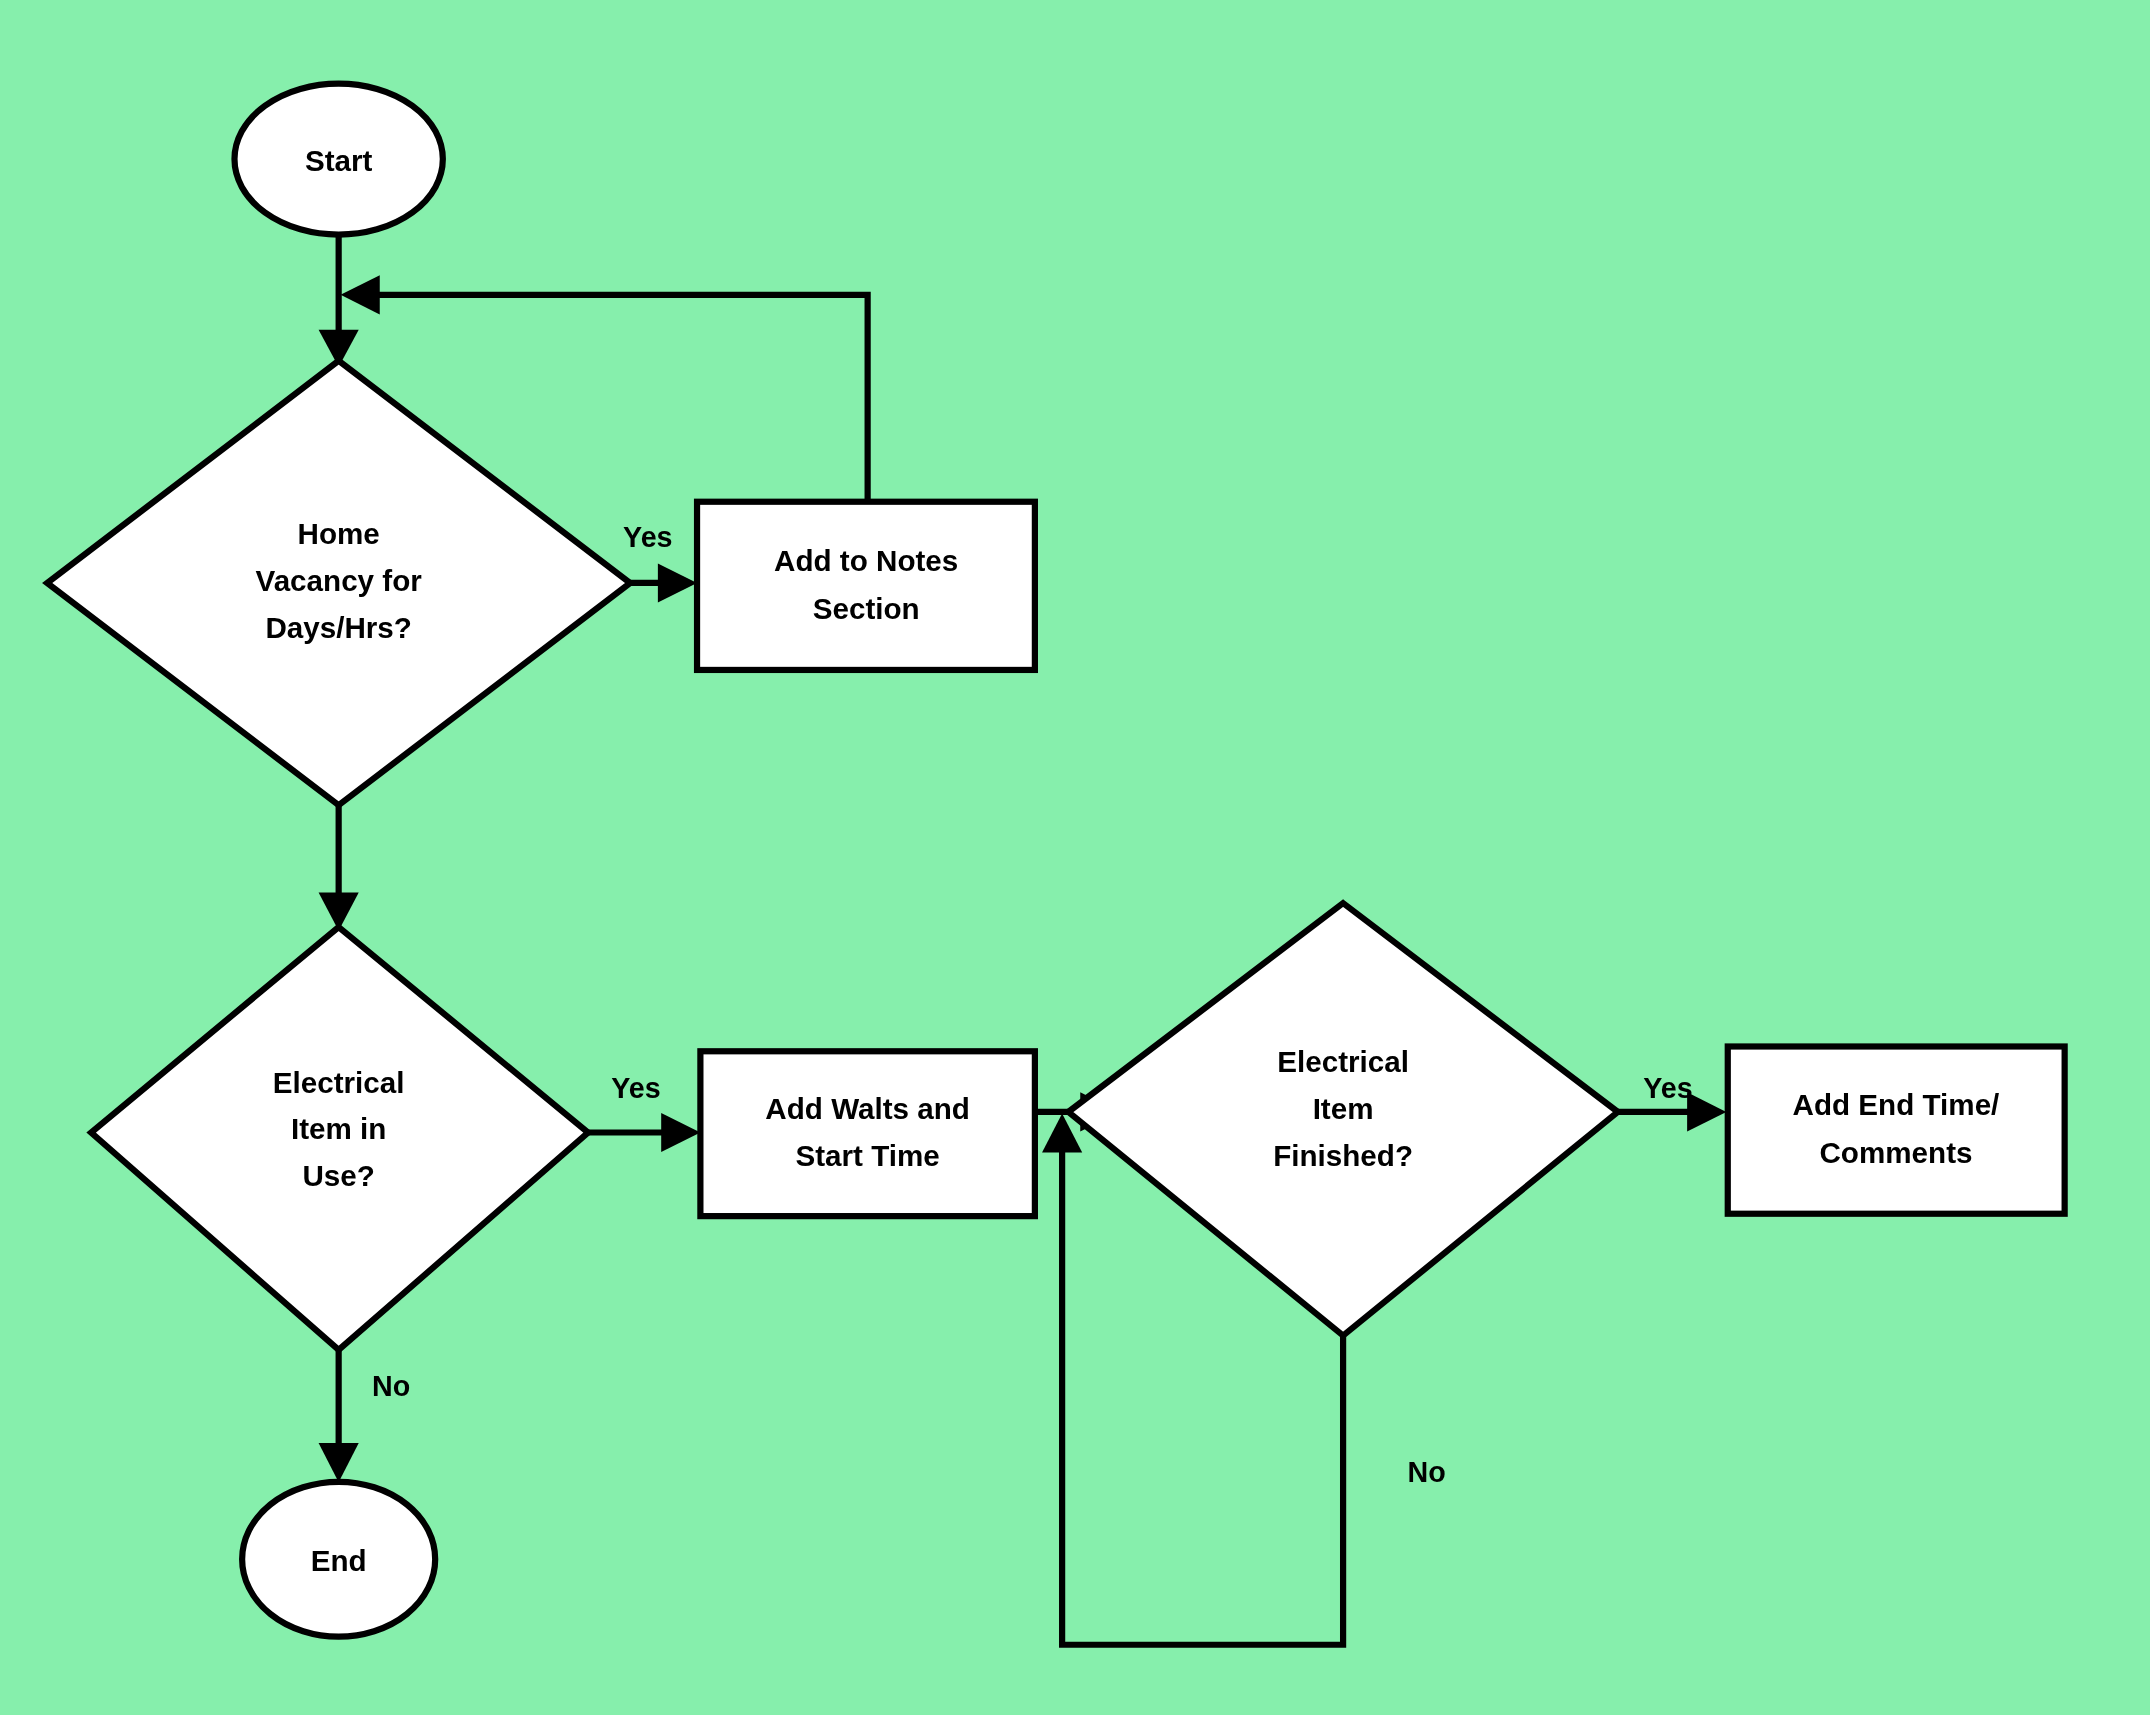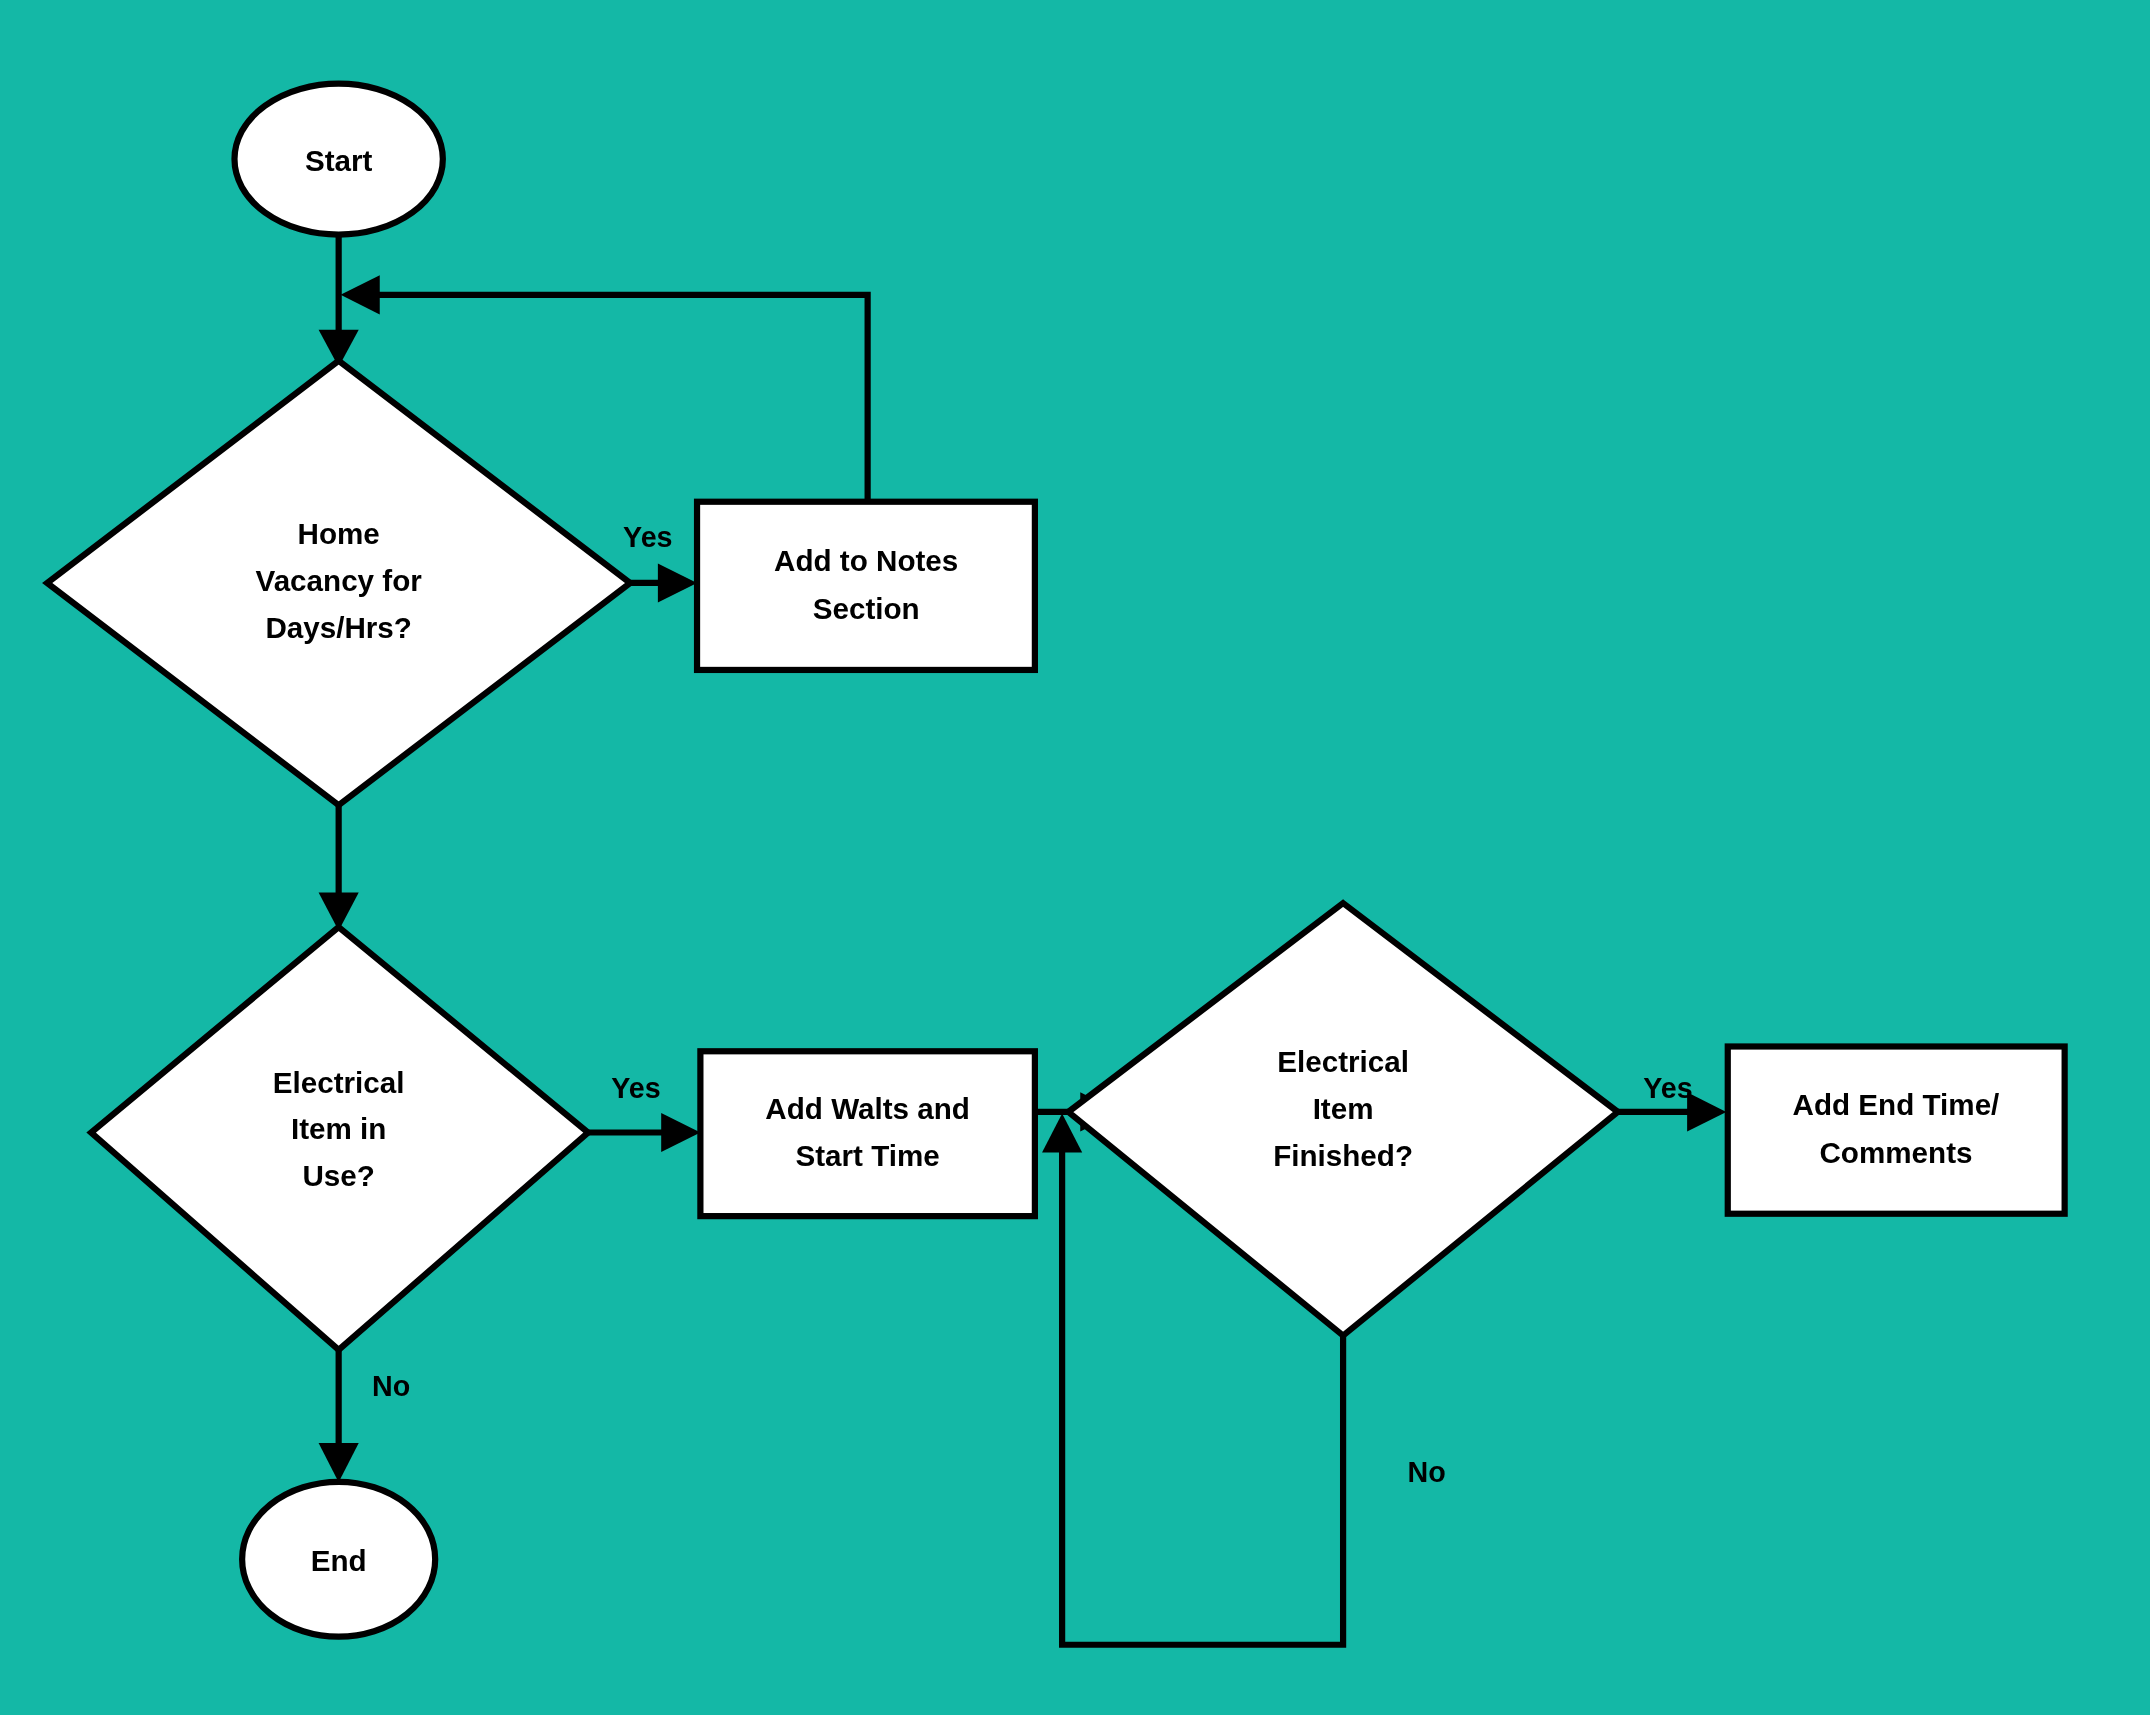--- a/index.html
+++ b/index.html
@@ -8,21 +8,21 @@
     padding: 0;
     background: #ffffff;
   }
   body {
     font-family: "Liberation Sans", sans-serif;
   }
   #flow-root {
     position: relative;
     width: 2151px;
     height: 1715px;
-    background: #14b8a6;
+    background: #86efac;
     overflow: hidden;
   }
   svg#flow-svg {
     display: block;
     width: 2151px;
     height: 1715px;
   }
   .shape-outline {
     fill: #ffffff;
     stroke: #000000;

